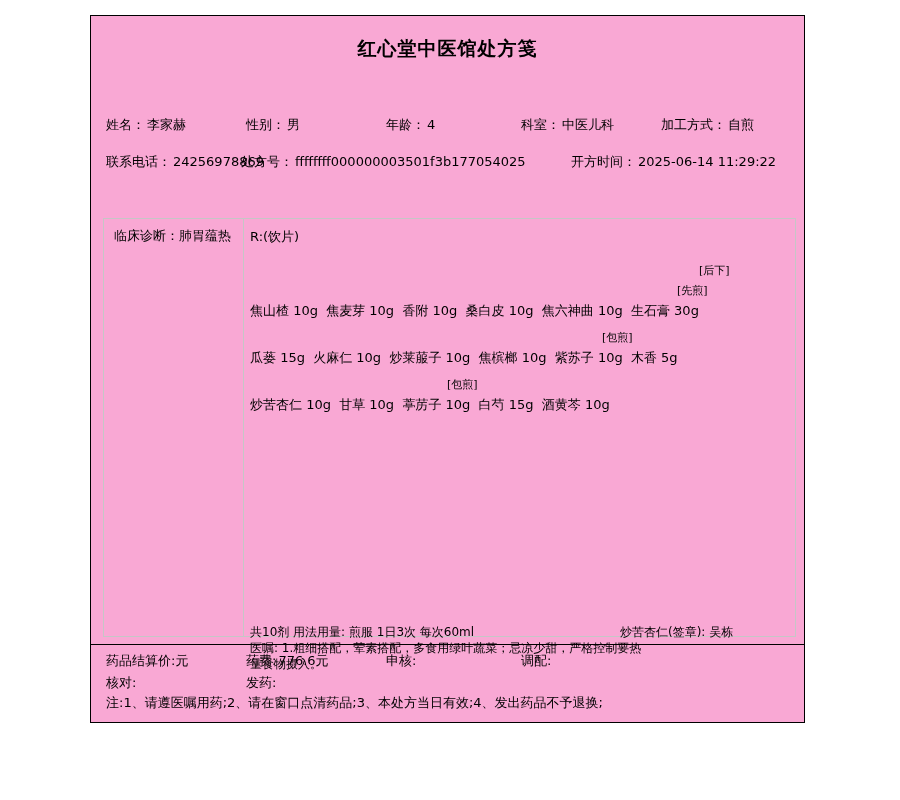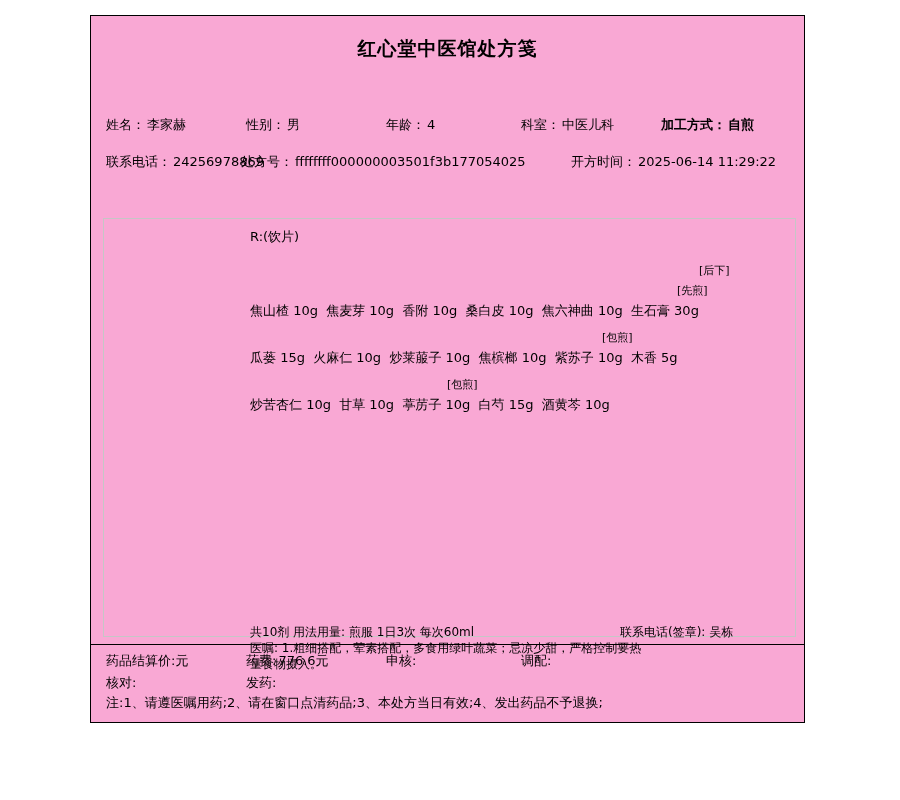--- a/index.html
+++ b/index.html
@@ -32,21 +32,21 @@
     letter-spacing: 1px;
   }
   .field { position: absolute; font-size: 13px; white-space: nowrap; }
   .field .val { margin-left: 2px; }
   .row1 { top: 100px; }
   .row2 { top: 137px; }
   .c1 { left: 15px; }
   .c2 { left: 155px; }
   .c3 { left: 295px; }
   .c4 { left: 430px; }
-  .c5 { left: 570px; font-weight: bold; }
+  .c5 { left: 570px; }
   .c2b { left: 150px; }
   .c3b { left: 480px; }
 
   .rxtable {
     position: absolute;
     left: 12px;
     top: 202px;
     width: 693px;
     height: 419px;
     border: 1px solid #c6c6c6;
@@ -119,20 +119,23 @@
     <span>联系电话：</span><span class="val">24256978869</span>
   </div>
   <div class="field row2 c2b">
     <span>处方号：</span><span class="val">ffffffff000000003501f3b177054025</span>
   </div>
   <div class="field row2 c3b">
     <span>开方时间：</span><span class="val">2025-06-14 11:29:22</span>
   </div>
 
   <div class="rxtable">
+    <div class="diag-cell">
+      <span>临床诊断：</span><span>肺胃蕴热</span>
+    </div>
     <div class="rx-cell">
       <div class="rx-header">R:(饮片)</div>
 
       <div>
         <div class="tag-line"><span class="t1">[后下]</span></div>
       </div>
       <div>
         <div class="tag-line"><span class="t2">[先煎]</span></div>
         <div class="drug-line">焦山楂 10g  焦麦芽 10g  香附 10g  桑白皮 10g  焦六神曲 10g  生石膏 30g</div>
       </div>
@@ -141,21 +144,21 @@
         <div class="drug-line">瓜蒌 15g  火麻仁 10g  炒莱菔子 10g  焦槟榔 10g  紫苏子 10g  木香 5g</div>
       </div>
       <div>
         <div class="tag-line"><span class="t4">[包煎]</span></div>
         <div class="drug-line">炒苦杏仁 10g  甘草 10g  葶苈子 10g  白芍 15g  酒黄芩 10g</div>
       </div>
 
       <div class="rx-footer">
         <div class="usage-line">
           <span>共10剂 用法用量: 煎服 1日3次 每次60ml</span>
-          <span class="doctor-sign">联系电话(签章): 吴栋</span>
+          <span class="doctor-sign">炒苦杏仁(签章): 吴栋</span>
         </div>
         <div class="advice">医嘱: 1.粗细搭配，荤素搭配，多食用绿叶蔬菜；忌凉少甜，严格控制要热量食物摄入。</div>
       </div>
     </div>
   </div>
 
   <div class="sep"></div>
 
   <div class="field br1 c1">药品结算价:元</div>
   <div class="field br1 c2">

